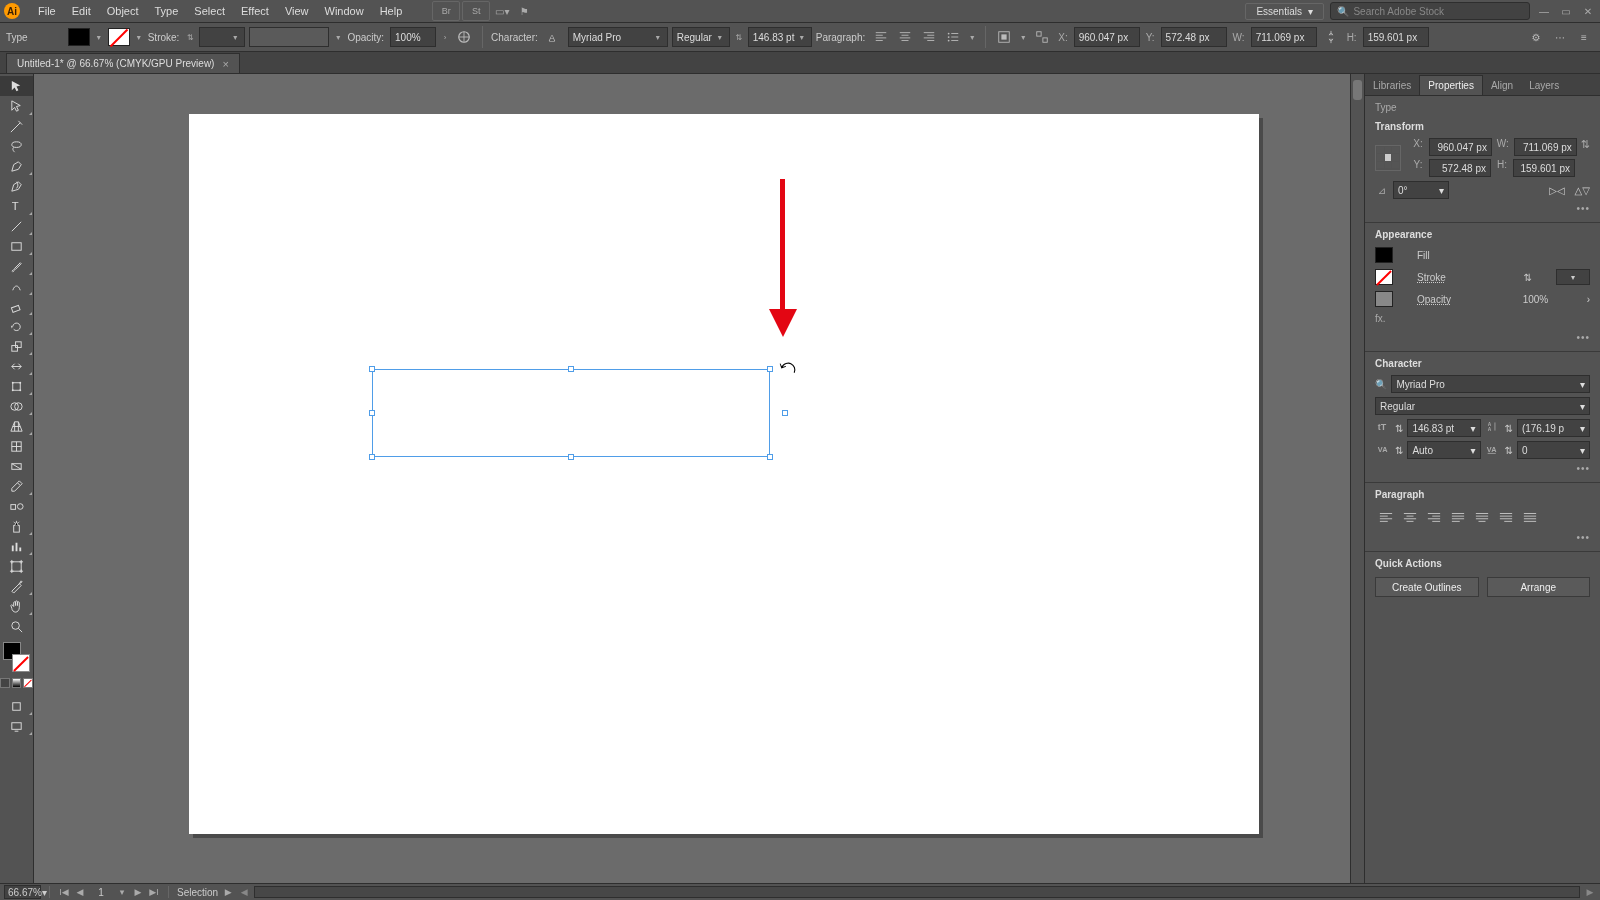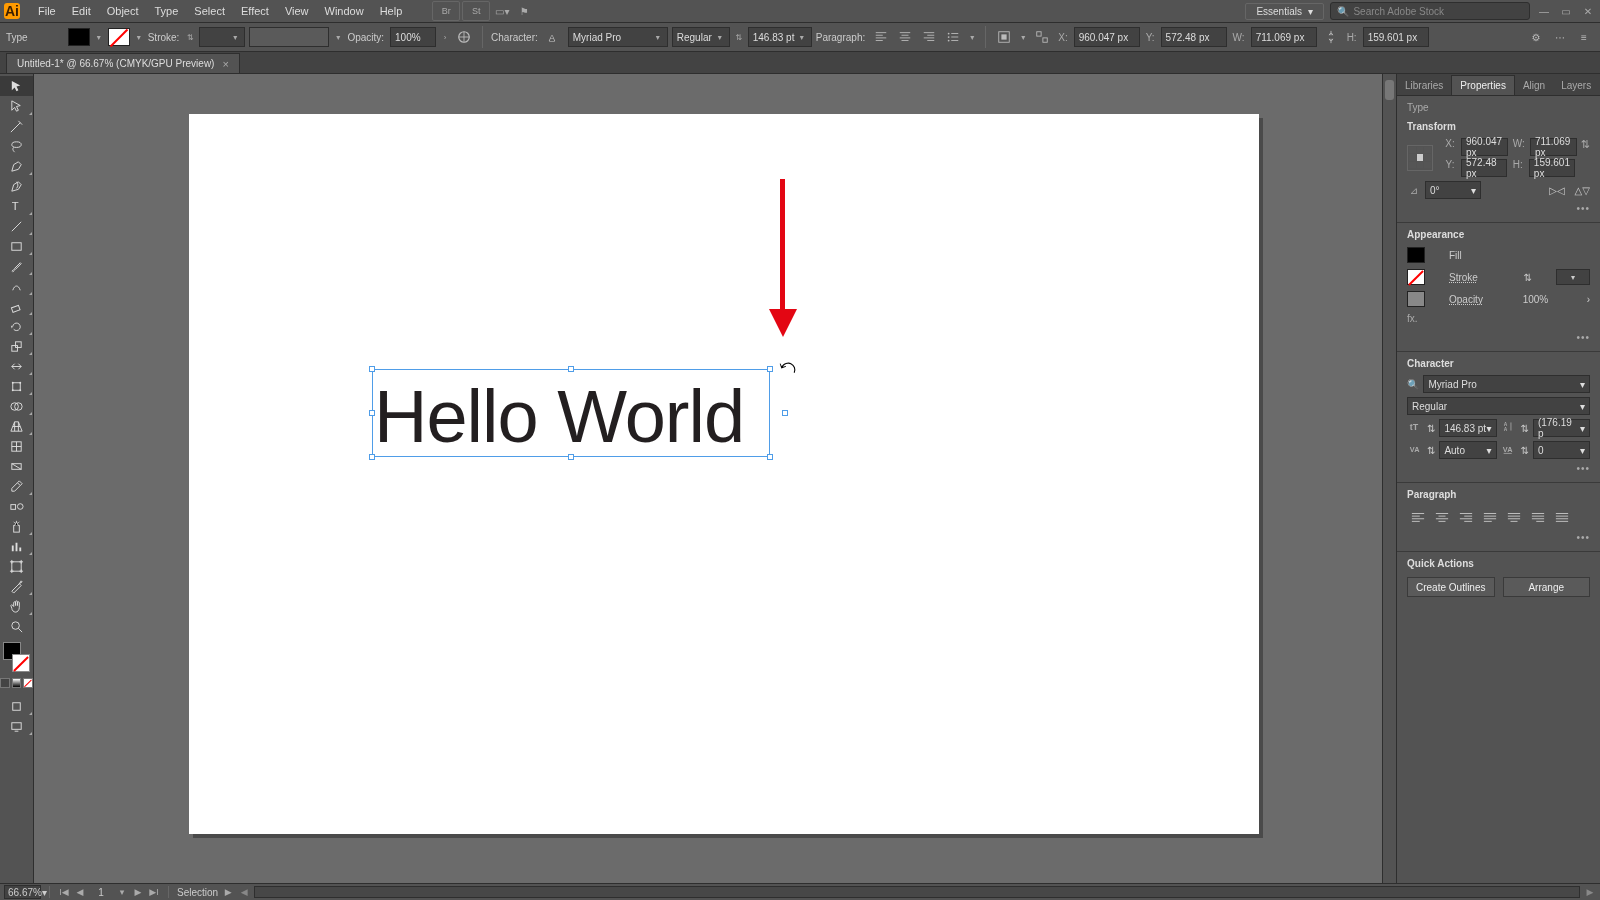--- a/index.html
+++ b/index.html
@@ -1,20 +1,20 @@
 <!DOCTYPE html>
 <html><head>
 <meta charset="utf-8">
 <style>
 * { margin: 0; padding: 0; box-sizing: border-box; font-family: "Segoe UI", Tahoma, sans-serif; user-select: none; }
 body { background: #535353; width: 1600px; height: 900px; overflow: hidden; position: relative; }
 
 
 .menubar { height: 22px; background: #535353; display: flex; align-items: center; padding: 0 4px; color: #ddd; font-size: 11px; }
-.menubar .logo { width: 16px; height: 16px; background: #ff9a00; border-radius: 3px; margin-right: 10px; display:flex;align-items:center;justify-content:center;font-weight:bold;font-size:14px;color:#3a1e00;}
+.menubar .logo { width: 16px; height: 16px; background: #ff9a00; border-radius: 8px; margin-right: 10px; display:flex;align-items:center;justify-content:center;font-weight:bold;font-size:10px;color:#3a1e00;}
 .menubar .menu-item { padding: 3px 8px; cursor: default; }
 .menubar .spacer { flex: 1; }
 .menubar .right-icon { width: 20px; height: 20px; display:flex;align-items:center;justify-content:center; margin-left:2px; color:#aaa; font-size:10px;}
 .menubar .right-icon.collapse { width:28px; border:1px solid #666; border-radius:2px; font-size:9px;}
 .menubar .workspace { padding: 2px 10px; border: 1px solid #666; border-radius: 2px; font-size: 10px; display:flex; align-items:center; gap:6px; margin-right:6px; margin-left:20px;}
 .menubar .search { width: 200px; height: 18px; background: #424242; border: 1px solid #2e2e2e; border-radius: 3px; display:flex; align-items:center; padding:0 6px; color:#888; font-size:10px; gap:4px;}
 .menubar .winbtn { width: 16px; height: 14px; margin-left:6px; color:#aaa; font-size:10px; display:flex;align-items:center;justify-content:center;}
 
 
 .controlbar { height: 30px; background: #535353; border-top: 1px solid #2e2e2e; border-bottom: 1px solid #2e2e2e; display:flex; align-items:center; padding: 0 6px; font-size: 10px; color:#ccc; gap:4px;}
@@ -63,21 +63,21 @@
 .artboard { position:absolute; left:155px; top:40px; width:1070px; height:720px; background:#fff; box-shadow: 4px 4px 0 rgba(0,0,0,.3);}
 .text-obj { position:absolute; left:340px; top:300px; font-family: Arial, "Myriad Pro", sans-serif; font-size: 74px; color:#231f20; letter-spacing:-1px;}
 .sel-box { position:absolute; border:1px solid #4f9de8;}
 .sel-handle { position:absolute; width:6px; height:6px; background:#fff; border:1px solid #4f9de8;}
 .rotate-cursor { position:absolute; font-size:17px; color:#000; transform:rotate(25deg);}
 .arrow-annot { position:absolute; }
 .arrow-annot .shaft { width:5px; height:130px; background:#e30613;}
 .arrow-annot .head { width:0;height:0;border-left:14px solid transparent;border-right:14px solid transparent;border-top:28px solid #e30613; margin-left:-11px;}
 
 
-.right-panel { width: 204px; background:#535353; border-left:1px solid #2e2e2e; display:flex; flex-direction:column; font-size:10px; color:#ccc;}
+.right-panel { width: 236px; background:#535353; border-left:1px solid #2e2e2e; display:flex; flex-direction:column; font-size:10px; color:#ccc;}
 .panel-tabs { height:22px; background:#424242; display:flex; align-items:flex-end; border-bottom:1px solid #2e2e2e;}
 .panel-tabs .ptab { padding:4px 8px; font-size:10px; color:#aaa;}
 .panel-tabs .ptab.active { background:#535353; color:#eee; border-top:1px solid #2e2e2e; border-left:1px solid #2e2e2e; border-right:1px solid #2e2e2e;}
 .section-title { padding:6px 10px 4px; color:#aaa; font-size:10px;}
 .section-head { padding: 4px 10px; color:#ddd; font-weight:bold; font-size:10px;}
 .prop-row { display:flex; align-items:center; gap:4px; padding:2px 10px;}
 .prop-row .lbl { width:14px; text-align:center; color:#aaa; font-size:10px;}
 .prop-row .numin { flex:1; height:18px; background:#424242; border:1px solid #2e2e2e; font-size:10px; color:#ddd; padding:0 4px; display:flex; align-items:center; justify-content:flex-end;}
 .prop-row .ddl { height:18px; background:#424242; border:1px solid #2e2e2e; font-size:10px; color:#ddd; padding:0 4px; display:flex; align-items:center; justify-content:space-between; flex:1;}
 .ref-grid { width:26px; height:26px; display:grid; grid-template-columns:repeat(3,1fr); grid-template-rows:repeat(3,1fr); gap:1px; border:1px solid #666; padding:1px; margin-right:6px;}
@@ -454,21 +454,20 @@
         <svg viewBox="0 0 16 16">
           <rect x="3" y="4" width="10" height="7" fill="none" stroke="#ddd"></rect>
           <path d="M6 13h4" stroke="#ddd"></path>
         </svg>
         <span class="corner"></span>
       </div>
   </div>
 
   <div class="canvas-wrap">
     <div class="artboard"></div>
-    <div class="text-obj">Hello World</div>
 
     <div class="sel-box" style="left:338px;top:295px;width:398px;height:88px;"></div>
     <div class="sel-handle" style="left:335px;top:292px;"></div>
     <div class="sel-handle" style="left:534px;top:292px;"></div>
     <div class="sel-handle" style="left:733px;top:292px;"></div>
     <div class="sel-handle" style="left:335px;top:336px;"></div>
     <div class="sel-handle" style="left:748px;top:336px;"></div>
     <div class="sel-handle" style="left:335px;top:380px;"></div>
     <div class="sel-handle" style="left:534px;top:380px;"></div>
     <div class="sel-handle" style="left:733px;top:380px;"></div>

